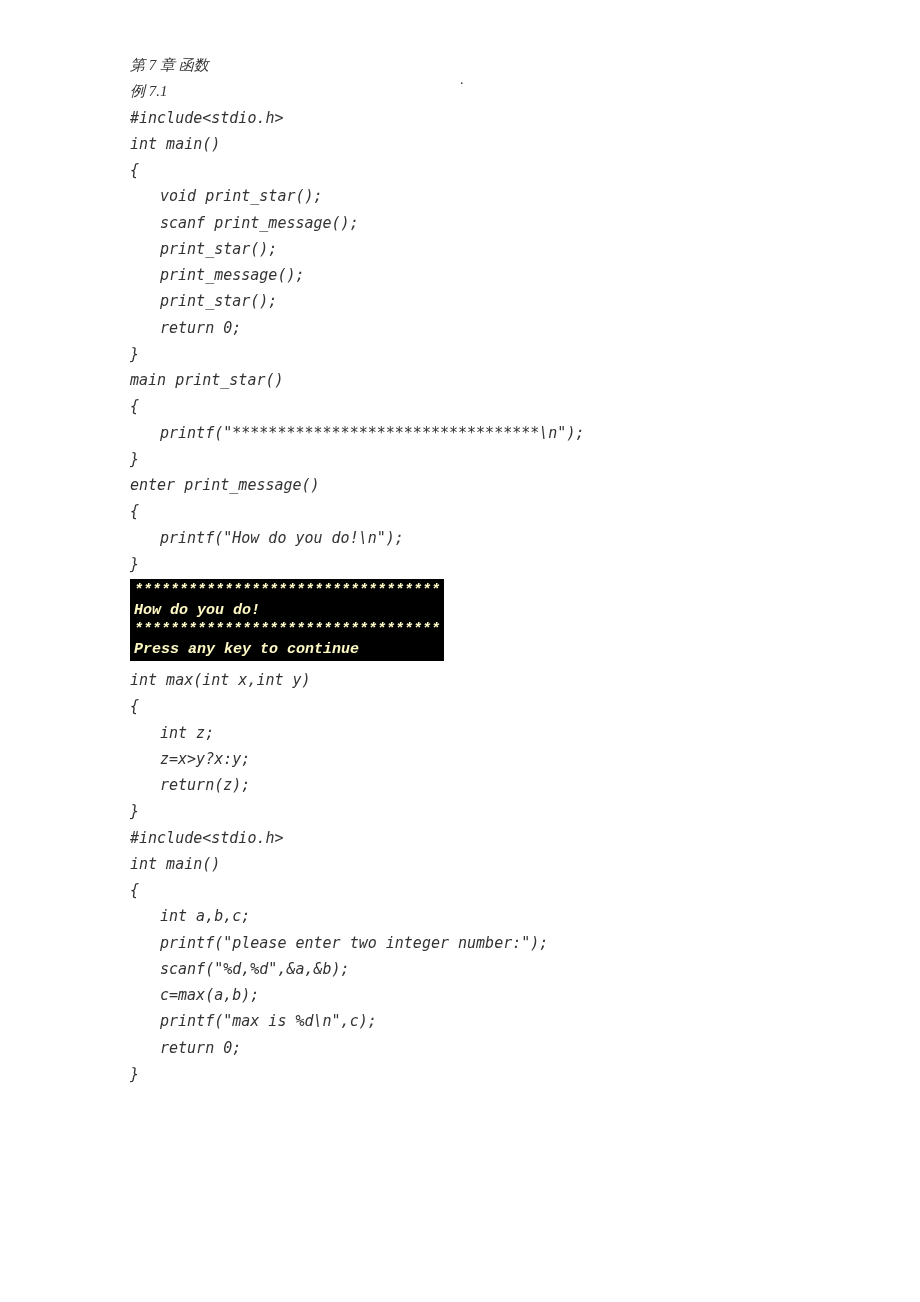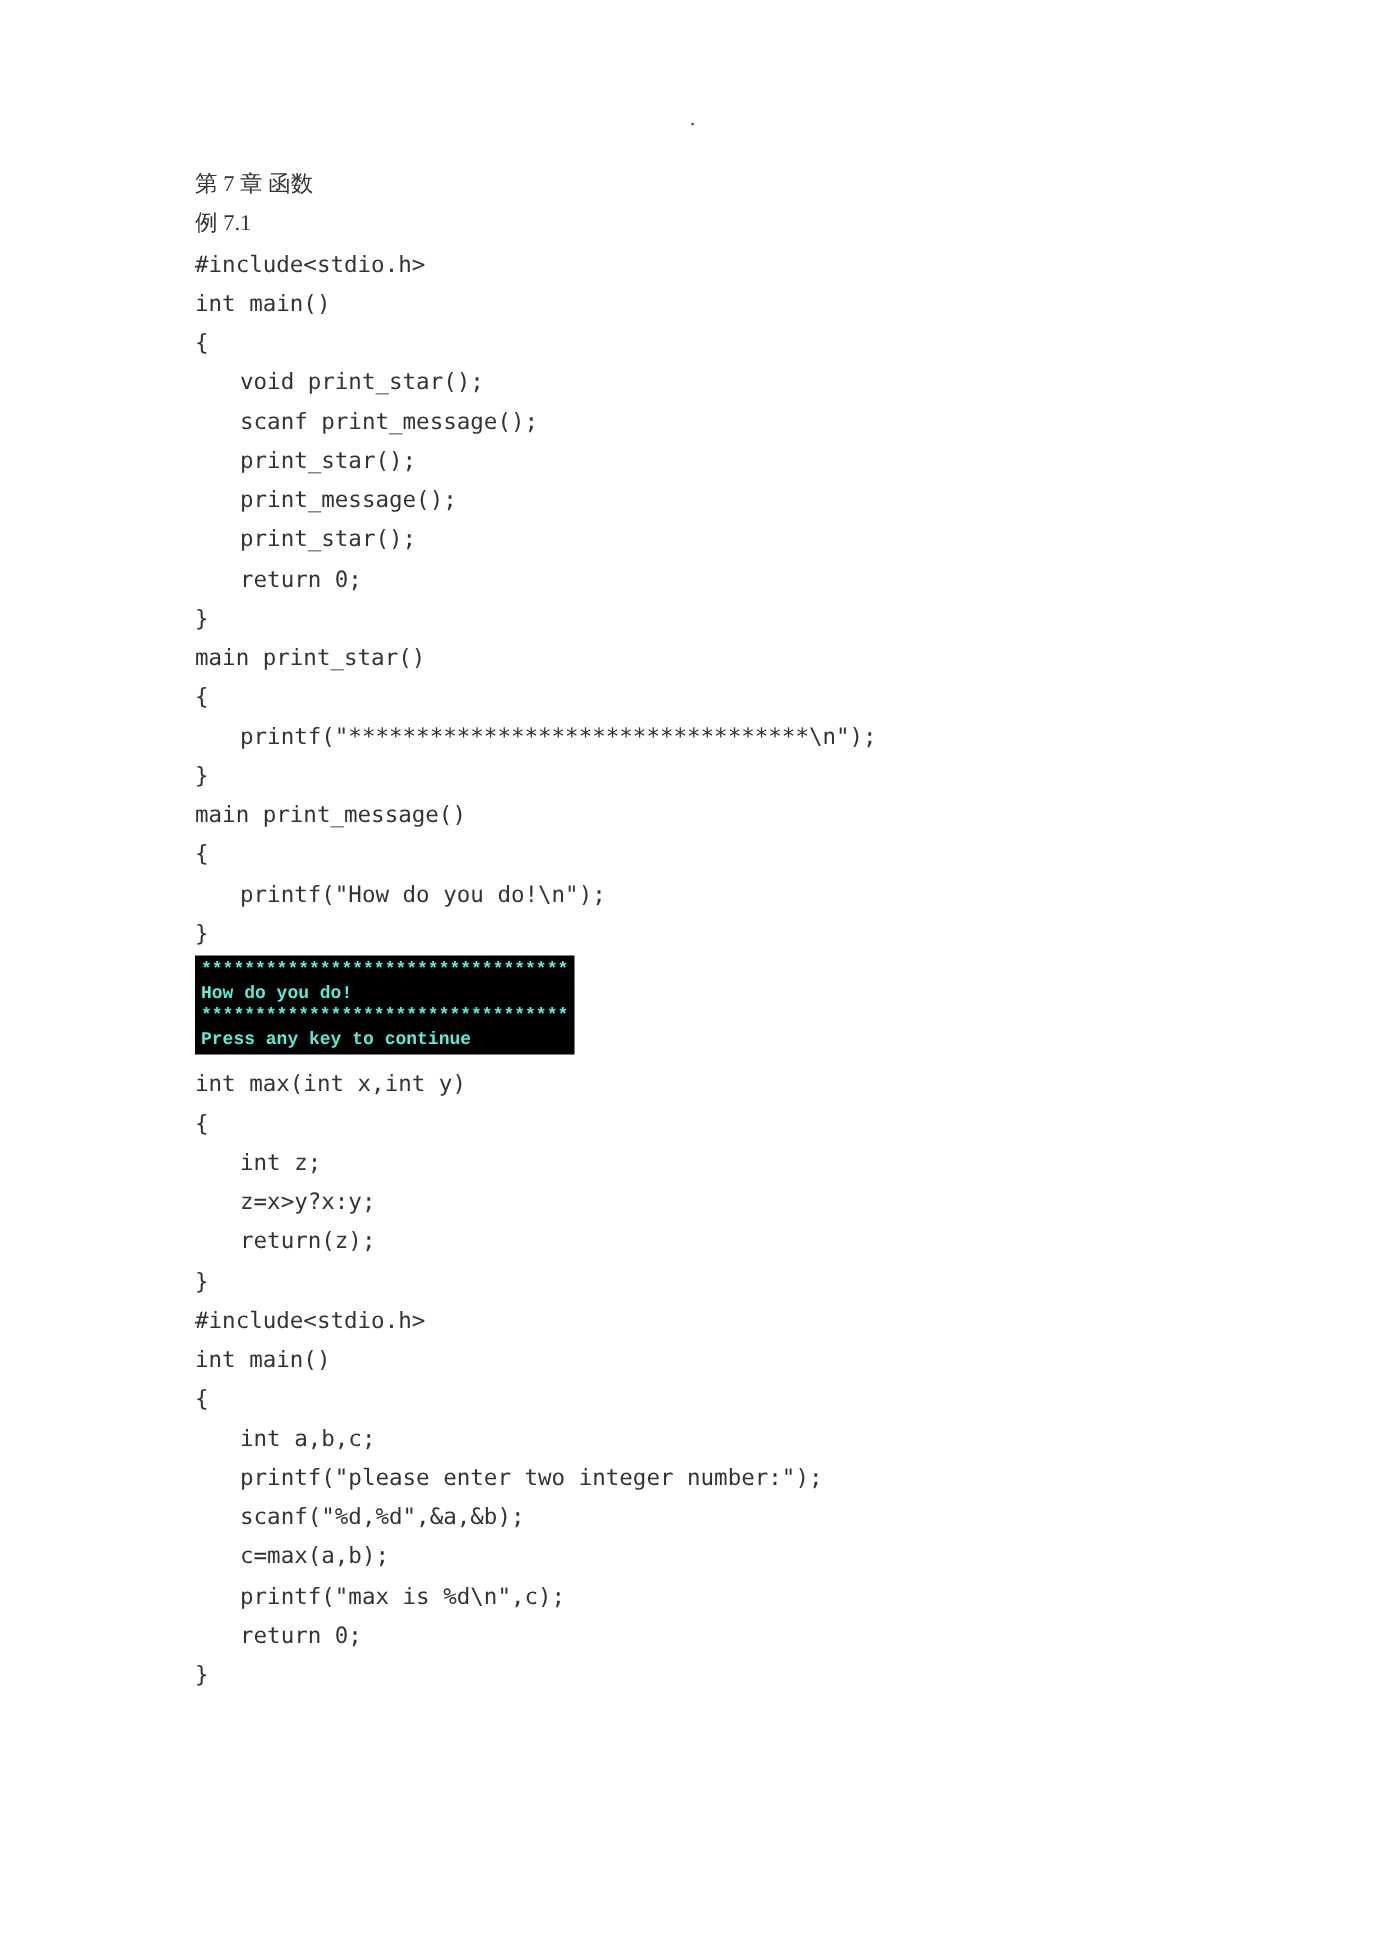--- a/index.html
+++ b/index.html
@@ -3,43 +3,44 @@
 <meta charset="utf-8">
 <style>
   body {
     margin: 0;
     background: #fff;
     font-family: "SimSun", "宋体", serif;
     width: 920px;
     color: #333;
   }
   .page {
-    padding: 110px 130px 40px 130px;
+    padding: 52px 130px 40px 130px;
     box-sizing: border-box;
     font-size: 15px;
     line-height: 1.75;
+    font-style: italic;
   }
   .top-dot {
     position: absolute;
     top: 72px;
     left: 460px;
     font-size: 14px;
     color: #333;
   }
   .code-font {
     font-family: "SimSun", "宋体", monospace;
   }
   .indent {
     padding-left: 2em;
   }
   .console {
     background: #000;
-    color: #5eead4;
+    color: #fef9c3;
     font-family: "Consolas", "Courier New", monospace;
-    font-size: 12px;
+    font-size: 15px;
     font-weight: bold;
     line-height: 1.3;
     padding: 2px 4px 2px 4px;
     white-space: pre;
     display: inline-block;
     margin: 2px 0 6px 0;
   }
 </style>
 </head>
 <body>
@@ -59,21 +60,21 @@
     <div class="indent">scanf print_message();</div>
     <div class="indent">print_star();</div>
     <div class="indent">print_message();</div>
     <div class="indent">print_star();</div>
     <div class="indent">return 0;</div>
     <div>}</div>
     <div>main print_star()</div>
     <div>{</div>
     <div class="indent">printf("**********************************\n");</div>
     <div>}</div>
-    <div>main print_message()</div>
+    <div>enter print_message()</div>
     <div>{</div>
     <div class="indent">printf("How do you do!\n");</div>
     <div>}</div>
   </div>
 
   <div class="console"><span>**********************************</span>
 <span>How do you do!</span>
 <span>**********************************</span>
 <span>Press any key to continue</span></div>
 

